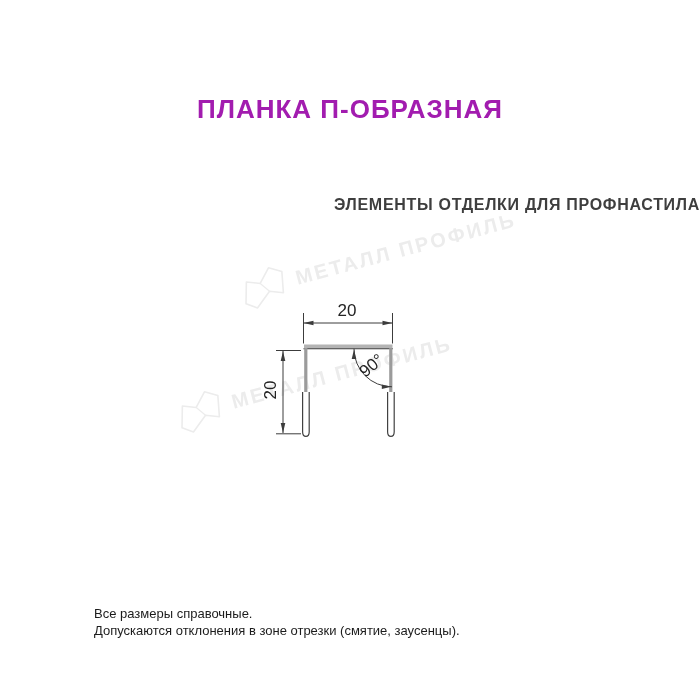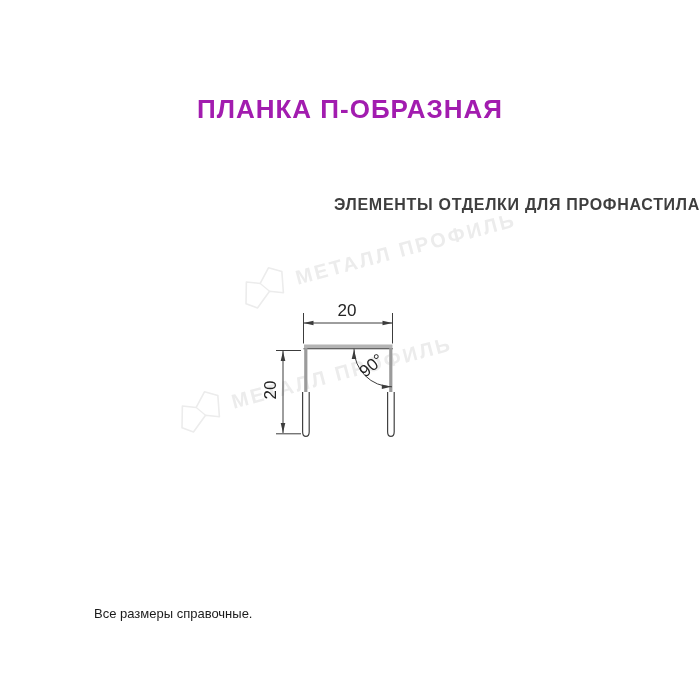--- a/index.html
+++ b/index.html
@@ -110,14 +110,15 @@
       <polygon points="354,349.5 351.7,359 356.3,359" stroke="none"></polygon>
       <polygon points="391.3,386.8 381.8,384.5 381.8,389.1" stroke="none"></polygon>
     </g>
   </svg>
 
   <div class="dim-label dim-top">20</div>
   <div class="dim-label dim-left">20</div>
   <div class="dim-label dim-angle">90°</div>
 
   <div class="footer-line l1">Все размеры справочные.</div>
+  <div class="footer-line l2">Допускаются отклонения в зоне отрезки (смятие, заусенцы).</div>
 
 </div>
 
 </body></html>

